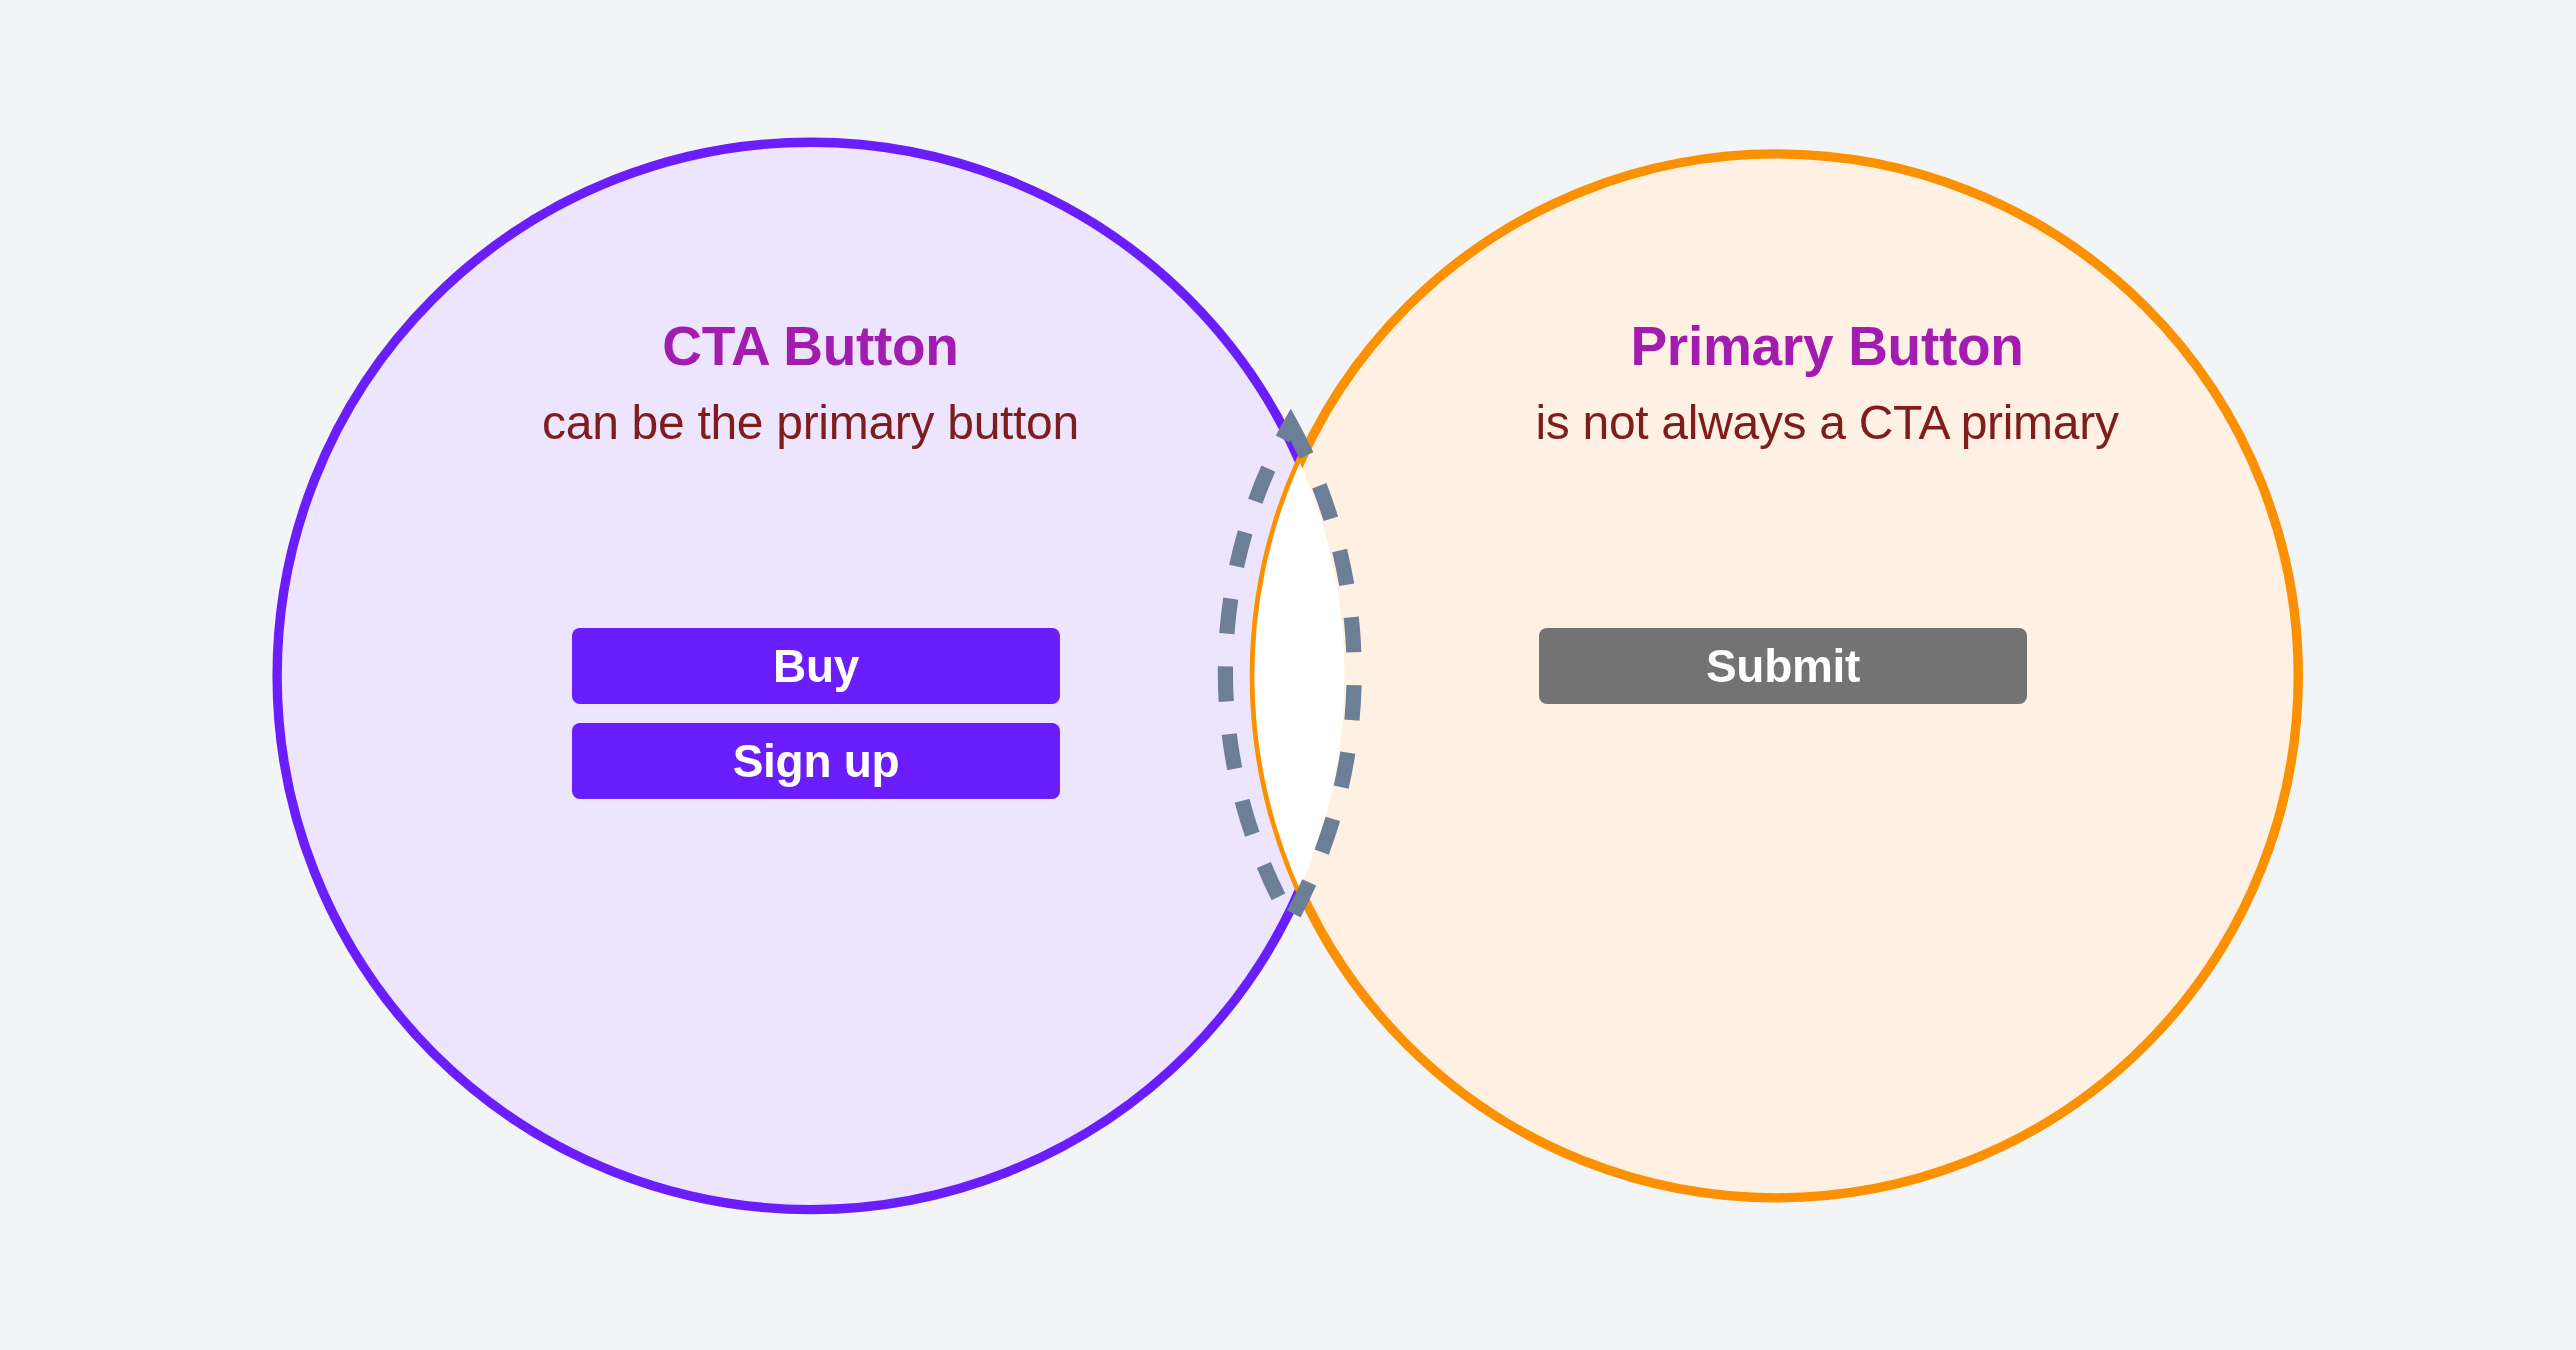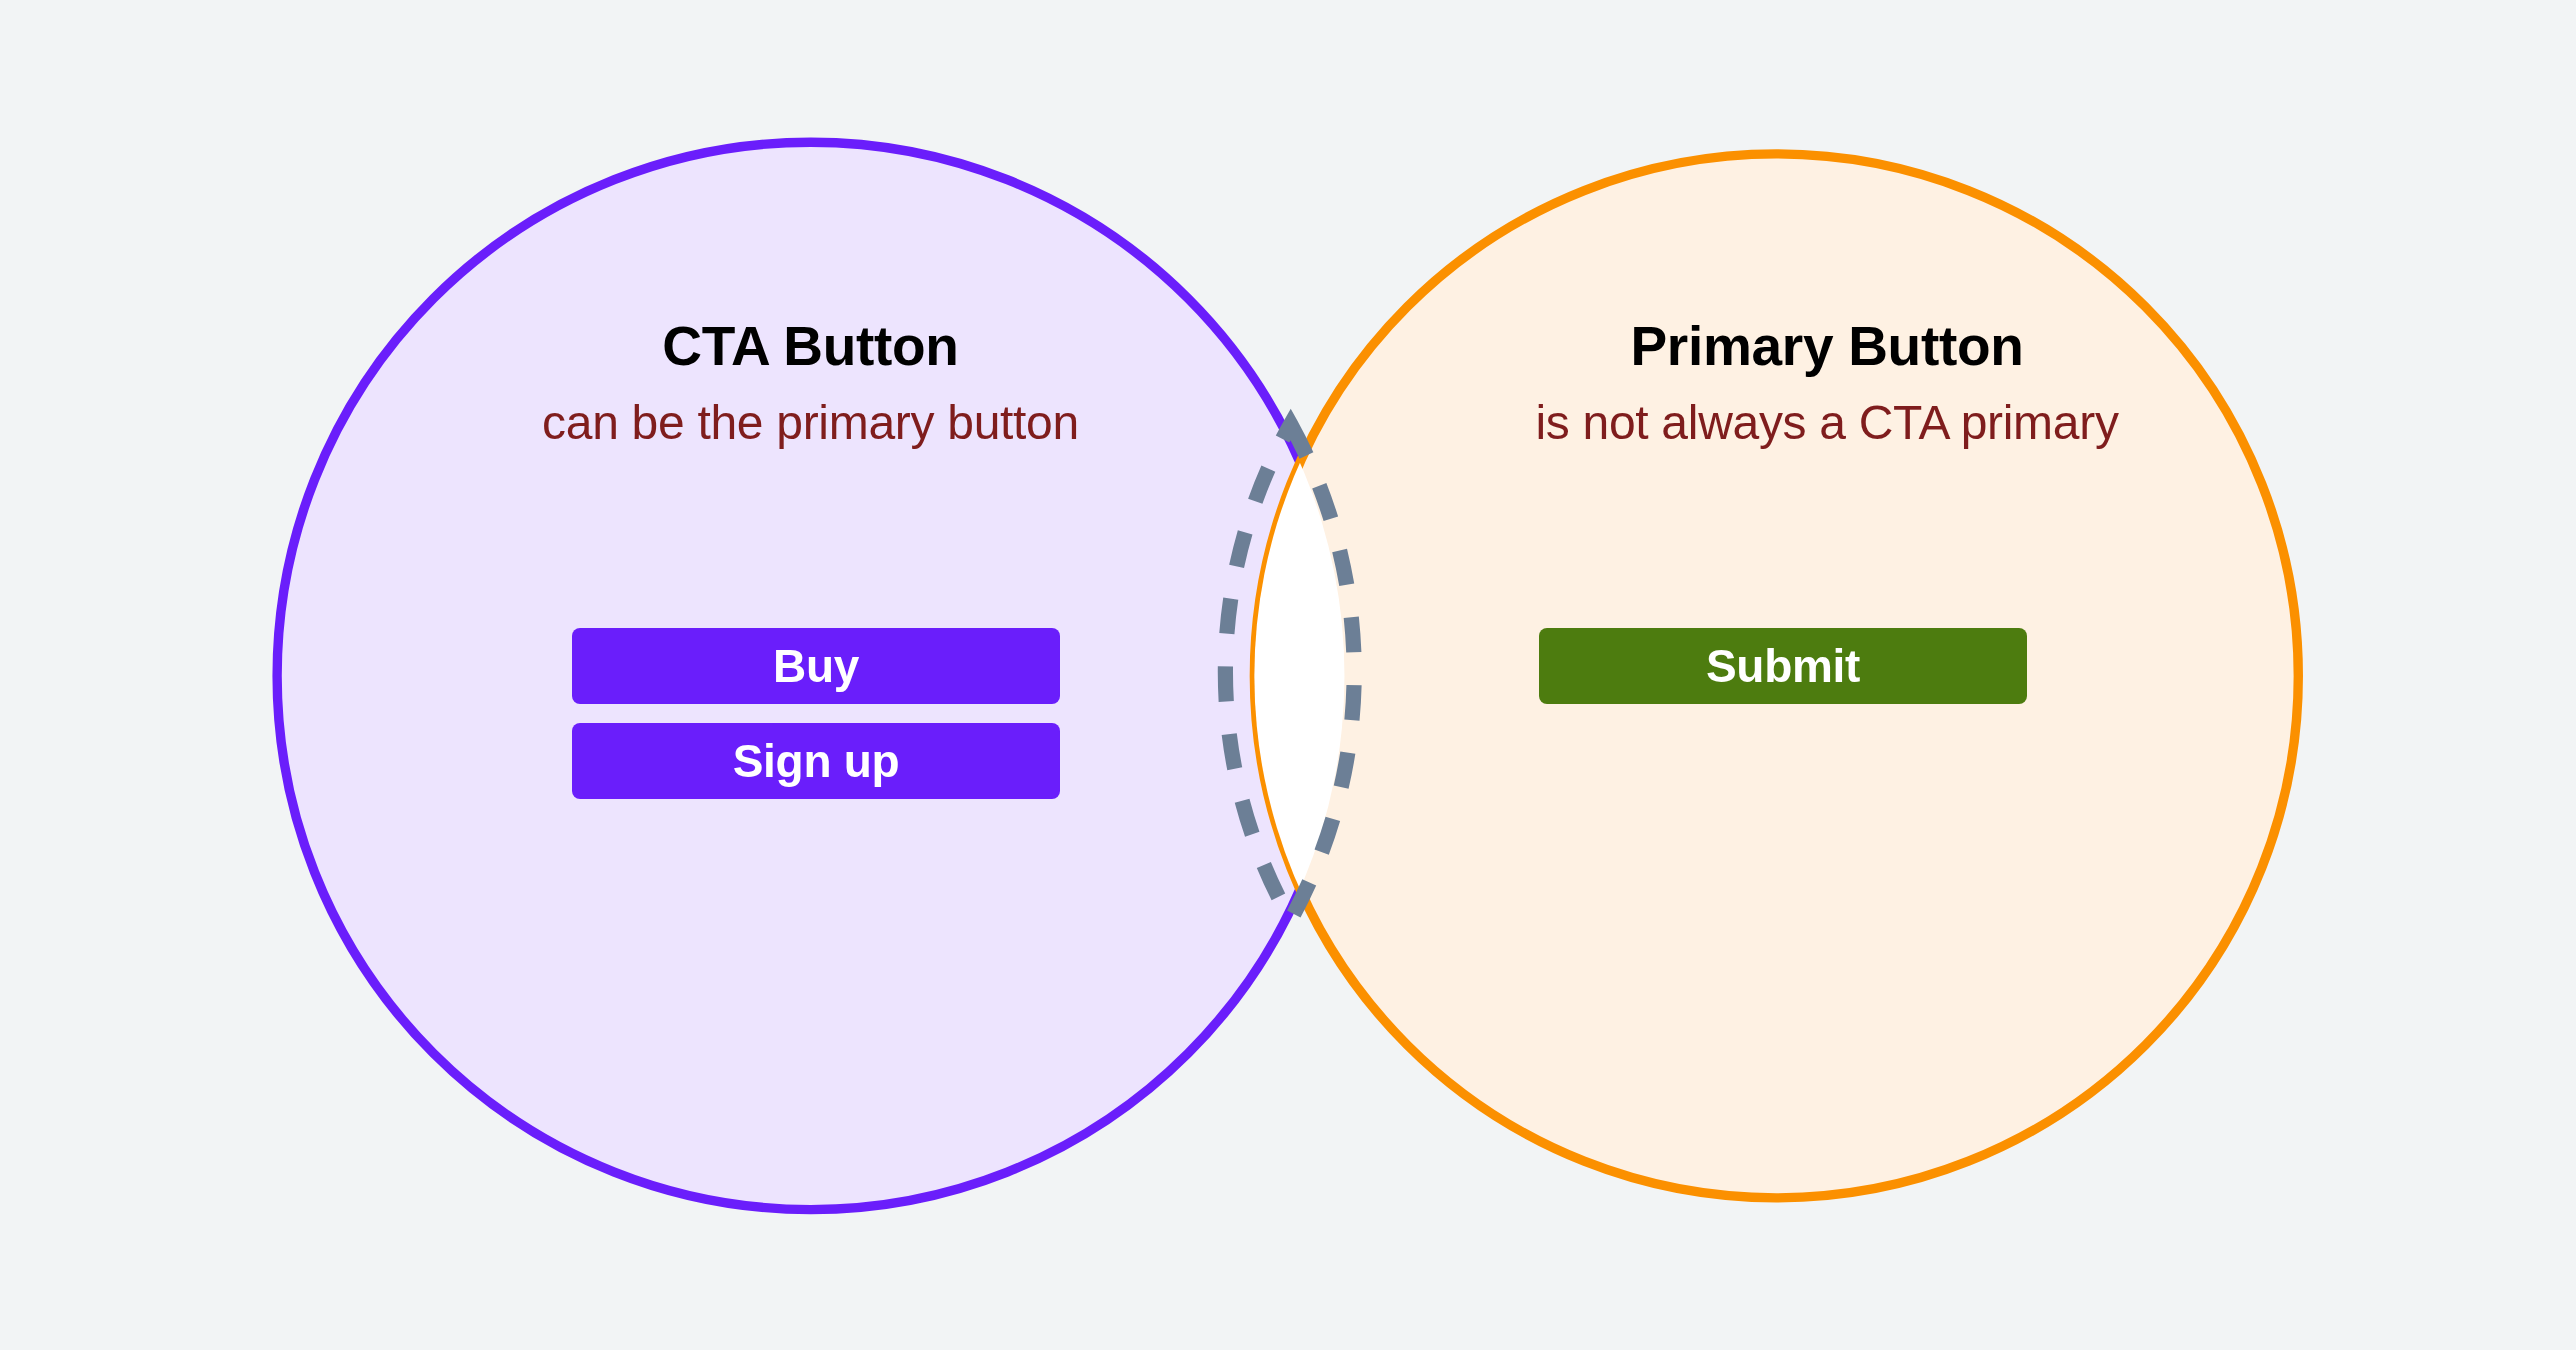--- a/index.html
+++ b/index.html
@@ -27,21 +27,21 @@
     height: 1350px;
   }
   .label-group {
     position: absolute;
     text-align: center;
     user-select: none;
   }
   .set-title {
     font-size: 55px;
     font-weight: 700;
-    color: #000000;
+    color: #a21caf;
     letter-spacing: -0.3px;
     line-height: 1.0;
     white-space: nowrap;
   }
   .set-subtitle {
     font-size: 48px;
     font-weight: 400;
     color: #7f1d1d;
     letter-spacing: -0.3px;
     line-height: 1.0;
@@ -65,21 +65,21 @@
     font-weight: 700;
     letter-spacing: -0.3px;
     display: flex;
     align-items: center;
     justify-content: center;
     padding: 0;
     cursor: pointer;
     box-sizing: border-box;
   }
   #left-buttons .pill-button  { background: #6A1EFB; }
-  #right-buttons .pill-button { background: #4d7c0f; }
+  #right-buttons .pill-button { background: #737373; }
 </style>
 </head>
 <body>
 
 <div id="canvas">
 
   <div id="bg-layer"></div>
 
   <svg id="venn-svg" viewBox="0 0 4401 2307" xmlns="http://www.w3.org/2000/svg">
     <defs>

